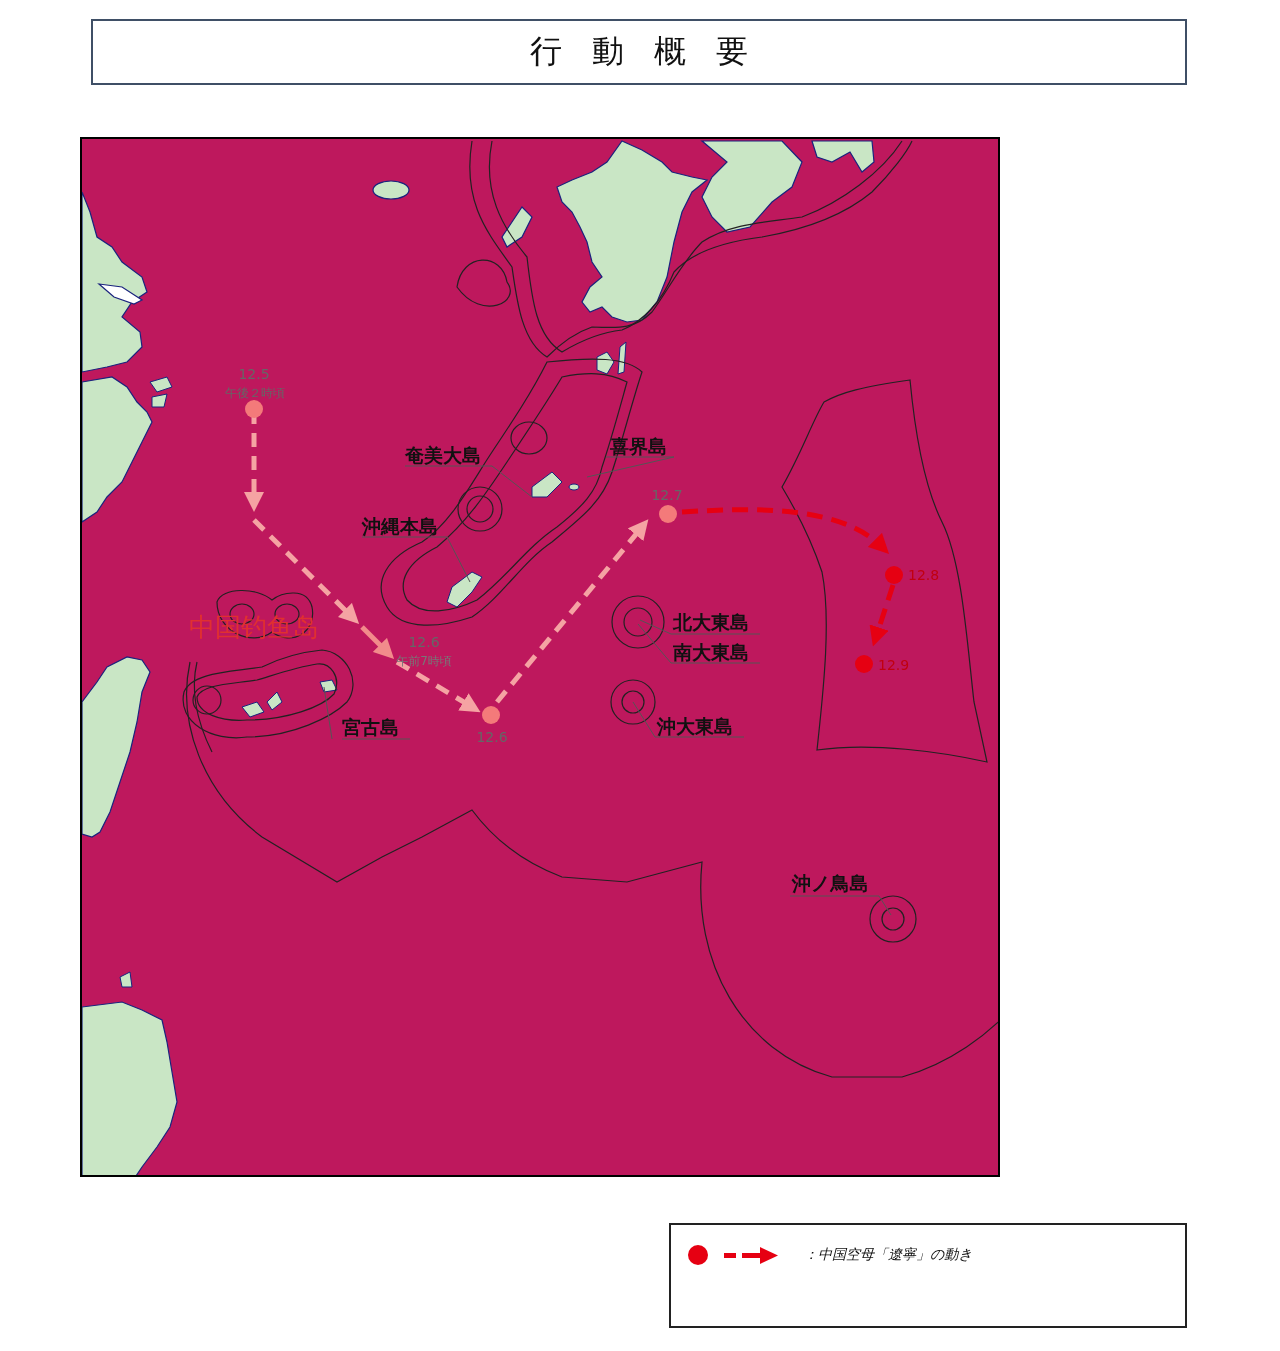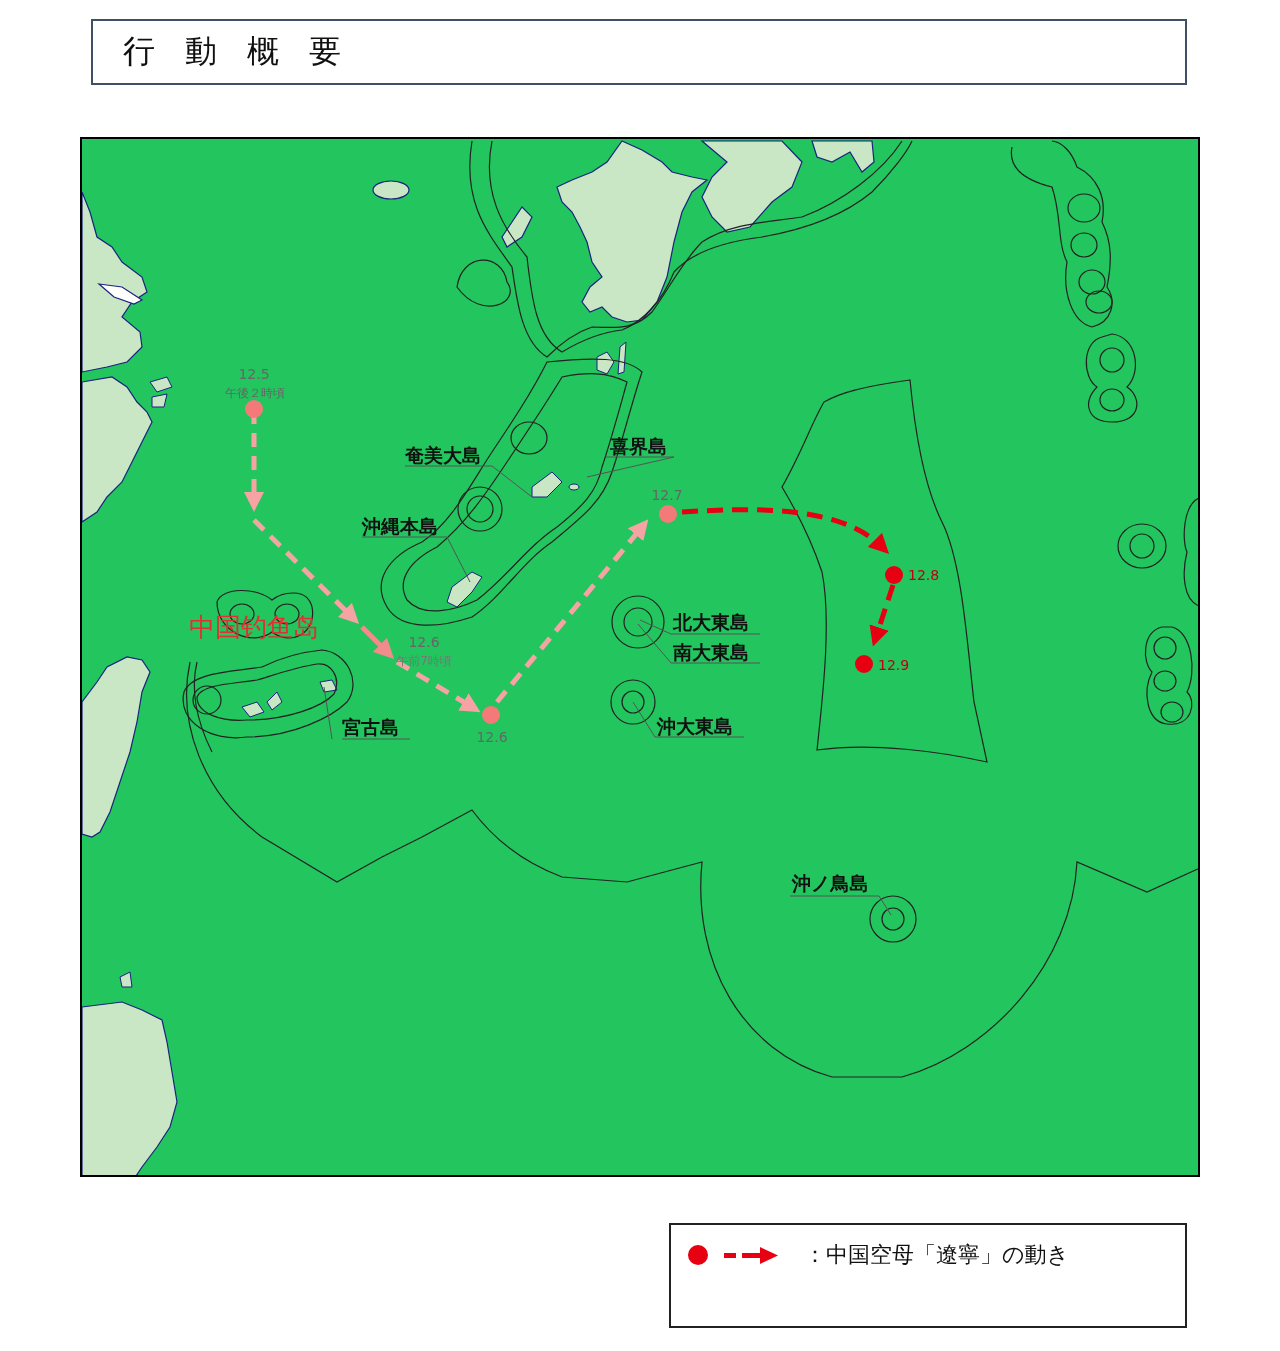--- a/index.html
+++ b/index.html
@@ -1,33 +1,33 @@
 <!DOCTYPE html>
 <html><head>
 <meta charset="utf-8">
 <style>
   html, body { margin:0; padding:0; background:#ffffff; }
   body { width:1280px; height:1351px; position:relative; overflow:hidden;
          font-family:"DejaVu Sans", "Liberation Sans", sans-serif; }
   .title-box { position:absolute; left:91px; top:19px; width:1096px; height:66px;
                border:2px solid #3f4f66; box-sizing:border-box; background:#fff;
-               display:flex; align-items:center; }
+               display:flex; align-items:center; justify-content:center; }
   .title-text { font-size:32px; letter-spacing:30px; color:#111; padding-left:30px; }
-  .map-frame { position:absolute; left:80px; top:137px; width:1120px; height:1040px;
-               border:2px solid #000; box-sizing:border-box; background:#22c55e; overflow:hidden; }
+  .map-frame { position:absolute; left:80px; top:137px; width:920px; height:1040px;
+               border:2px solid #000; box-sizing:border-box; background:#be185d; overflow:hidden; }
   .map-frame svg { position:absolute; left:0; top:0; }
   .lbl { font-family:"DejaVu Sans", sans-serif; }
   .legend { position:absolute; left:669px; top:1223px; width:518px; height:105px;
             border:2px solid #222; box-sizing:border-box; background:#fff; }
   .legend-row { position:absolute; left:0; height:36px; display:flex; align-items:center; }
   .legend-row.r1 { top:12px; }
   .legend-row.r2 { top:56px; }
   .legend-dot { width:20px; height:20px; border-radius:50%; margin-left:17px; }
   .legend-arrow { margin-left:14px; width:60px; height:20px; position:relative; }
-  .legend-text { margin-left:22px; font-size:22px; color:#111; white-space:nowrap; }
+  .legend-text { margin-left:22px; font-size:14px; color:#111; white-space:nowrap;font-style:italic; }
 </style>
 </head>
 <body>
 
 <div class="title-box">
   <span class="title-text">行動概要</span>
 </div>
 
 <div class="map-frame">
   <svg width="1120" height="1040" viewBox="80 137 1120 1040" xmlns="http://www.w3.org/2000/svg">

